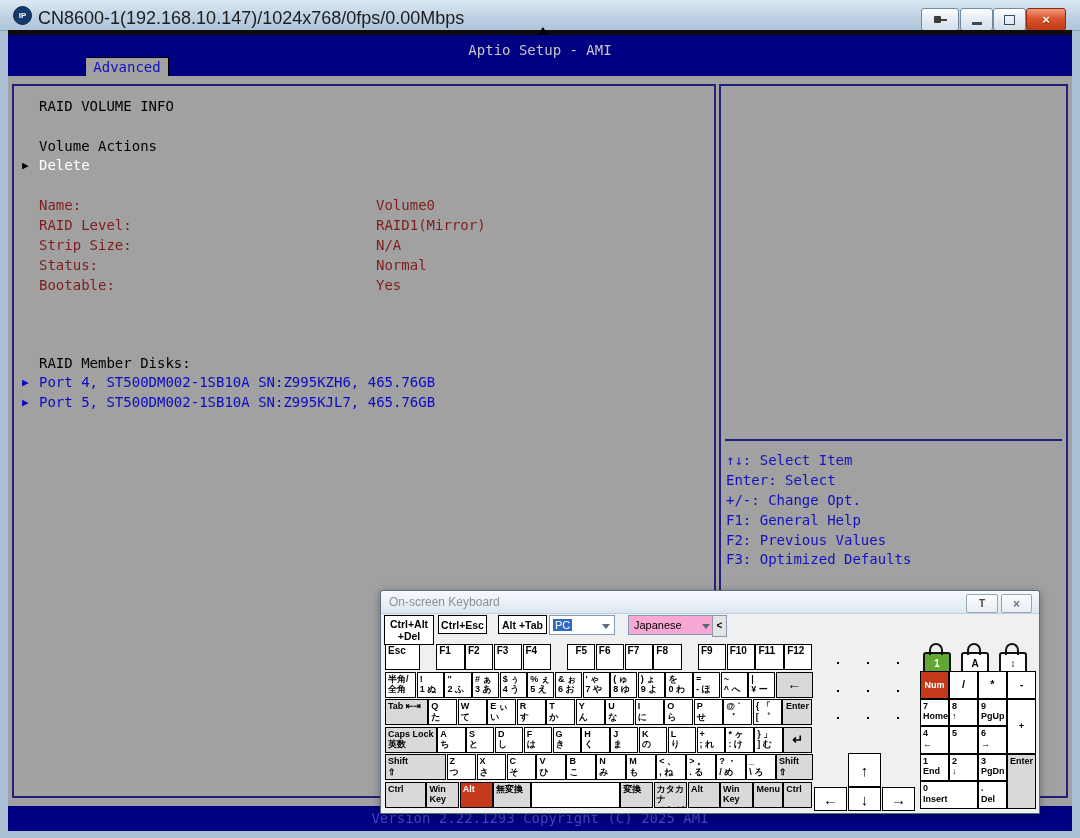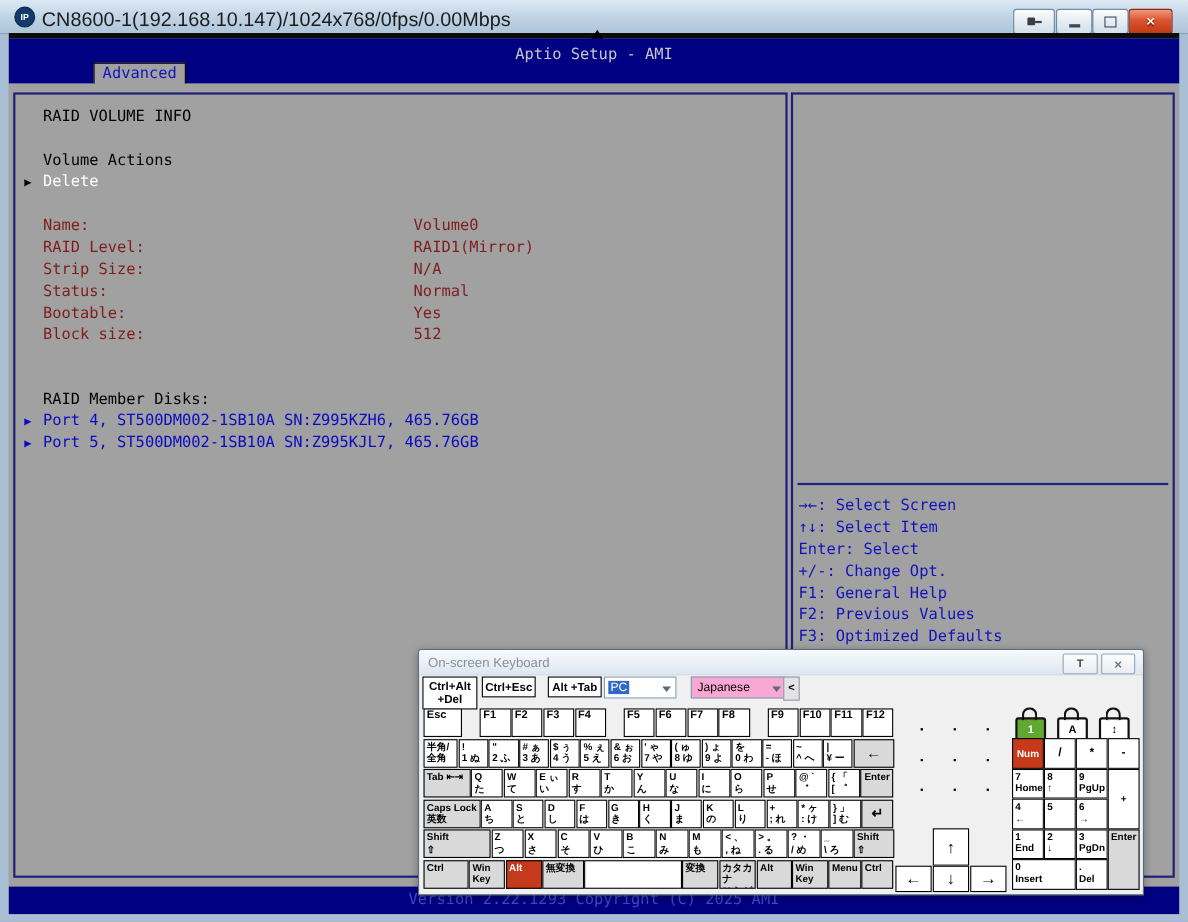--- a/index.html
+++ b/index.html
@@ -187,42 +187,37 @@
             <div class="fvalue">N/A</div>
           </div>
           <div class="frow">
             <div style="position: absolute;">Status:</div>
             <div class="fvalue">Normal</div>
           </div>
           <div class="frow">
             <div style="position: absolute;">Bootable:</div>
             <div class="fvalue">Yes</div>
           </div>
-          <div class="frow">
-            <div style="position: absolute;">Block size:</div>
-            <div class="fvalue">512</div>
-          </div>
         </div>
       <div class="bios-text disks-heading">RAID Member Disks:</div>
       <div class="disks">
           <div class="disk-row">
             <div class="darrow">▶</div>
             <div class="dtext">Port 4, ST500DM002-1SB10A SN:Z995KZH6, 465.76GB</div>
           </div>
           <div class="disk-row">
             <div class="darrow">▶</div>
             <div class="dtext">Port 5, ST500DM002-1SB10A SN:Z995KJL7, 465.76GB</div>
           </div>
         </div>
     </div>
 
     <div class="panel panel-right">
       <div class="rp-divider"></div>
       <div class="help">
-          <div class="help-line">→←: Select Screen</div>
           <div class="help-line">↑↓: Select Item</div>
           <div class="help-line">Enter: Select</div>
           <div class="help-line">+/-: Change Opt.</div>
           <div class="help-line">F1: General Help</div>
           <div class="help-line">F2: Previous Values</div>
           <div class="help-line">F3: Optimized Defaults</div>
         </div>
     </div>
   </div>
 
@@ -255,21 +250,21 @@
 
   <div class="osk-main">
       <div class="krow">
         <div class="key fn" style="flex: 1.3 1.3 0%;">Esc</div>
         <div class="key gap" style="flex: 0.42 0.42 0%;"></div>
         <div class="key fn" style="flex: 1 1 0%;">F1</div>
         <div class="key fn" style="flex: 1 1 0%;">F2</div>
         <div class="key fn" style="flex: 1 1 0%;">F3</div>
         <div class="key fn" style="flex: 1 1 0%;">F4</div>
         <div class="key gap" style="flex: 0.42 0.42 0%;"></div>
-        <div class="key fn" style="flex: 1 1 0%;">F5</div>
+        <div class="key fn" style="flex: 1 1 0%; text-align: center;">F5</div>
         <div class="key fn" style="flex: 1 1 0%;">F6</div>
         <div class="key fn" style="flex: 1 1 0%;">F7</div>
         <div class="key fn" style="flex: 1 1 0%;">F8</div>
         <div class="key gap" style="flex: 0.42 0.42 0%;"></div>
         <div class="key fn" style="flex: 1 1 0%;">F9</div>
         <div class="key fn" style="flex: 1 1 0%;">F10</div>
         <div class="key fn" style="flex: 1 1 0%;">F11</div>
         <div class="key fn" style="flex: 1 1 0%;">F12</div>
       </div>
       <div class="krow">

